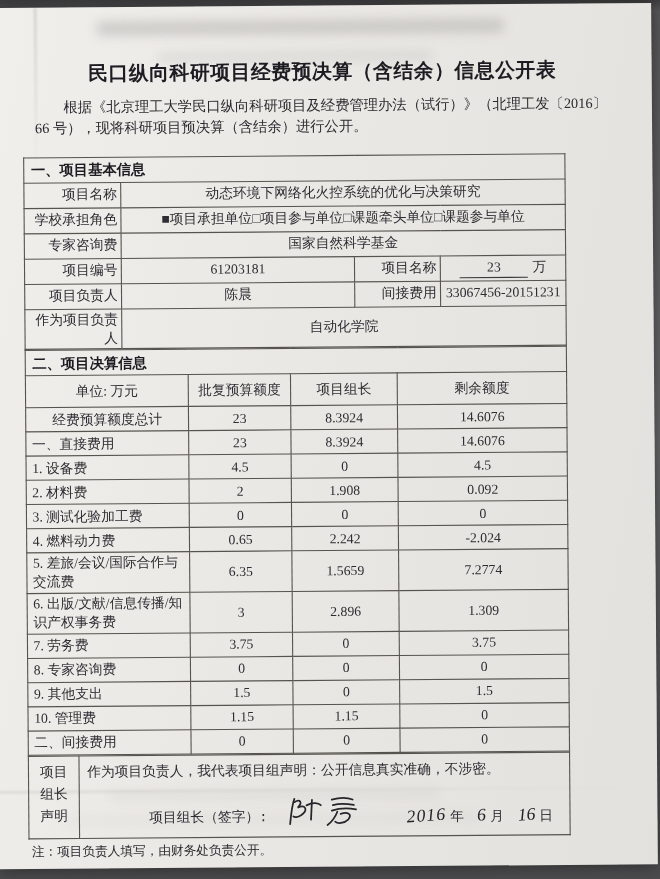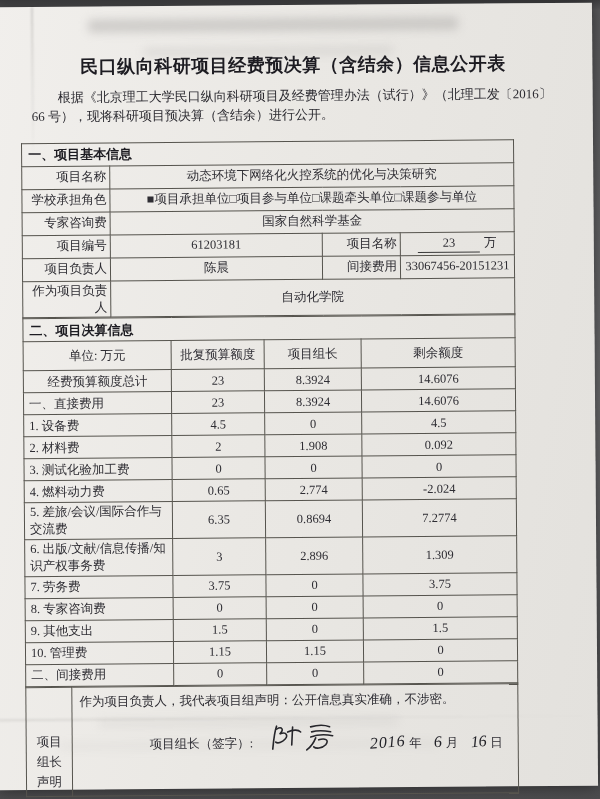--- a/index.html
+++ b/index.html
@@ -48,25 +48,25 @@
   table.t1 td.lbl{text-align:right;}
   table.t2 td{height:19px;}
   table.t2 td.hdr{height:26px;text-align:center;font-weight:normal;}
   table.t2 td.num{text-align:center;}
   table.t2 td.l{text-align:left;padding-left:5px;}
   table.t2 td.c{text-align:center;}
   .uline{display:inline-block;min-width:54px;text-align:center;
     border-bottom:1px solid #3a3a3a;padding:0 4px;margin-right:4px;}
   table.t3 td{vertical-align:top;}
   .decl-label{display:flex;flex-direction:column;align-items:center;justify-content:center;
-    height:66px;line-height:1.6;margin-top:40px;}
+    height:66px;line-height:1.6;}
   .decl-body{height:66px;display:flex;flex-direction:column;justify-content:space-between;padding:4px 2px 2px 4px;}
   .decl-statement{line-height:1.5;}
   .sign-line{display:flex;align-items:center;padding-bottom:2px;}
-  .sign-label{margin-left:70px;}
+  .sign-label{margin-left:56px;font-family:Liberation Mono, monospace;}
   .sig-svg{margin-left:14px;margin-top:-10px;}
   .date-group{margin-left:auto;padding-right:10px;display:flex;align-items:baseline;gap:4px;}
   .hand{font-style:italic;font-size:16px;color:#222228;transform:rotate(-4deg);display:inline-block;}
   .hand.h2016{letter-spacing:1px;}
   .dchar{font-size:12.5px;margin-right:8px;}
   .dchar:last-child{margin-right:0;}
   p.note{margin:4px 0 0 30px;font-size:11.5px;color:#2b2a30;}
 </style>
 </head>
 <body>
@@ -171,27 +171,27 @@
         </tr>
         <tr>
           <td class="l">3. 测试化验加工费</td>
           <td class="num">0</td>
           <td class="num">0</td>
           <td class="num">0</td>
         </tr>
         <tr>
           <td class="l">4. 燃料动力费</td>
           <td class="num">0.65</td>
-          <td class="num">2.774</td>
+          <td class="num">2.242</td>
           <td class="num">-2.024</td>
         </tr>
         <tr>
           <td class="l">5. 差旅/会议/国际合作与交流费</td>
           <td class="num">6.35</td>
-          <td class="num">0.8694</td>
+          <td class="num">1.5659</td>
           <td class="num">7.2774</td>
         </tr>
         <tr>
           <td class="l">6. 出版/文献/信息传播/知识产权事务费</td>
           <td class="num">3</td>
           <td class="num">2.896</td>
           <td class="num">1.309</td>
         </tr>
         <tr>
           <td class="l">7. 劳务费</td>

